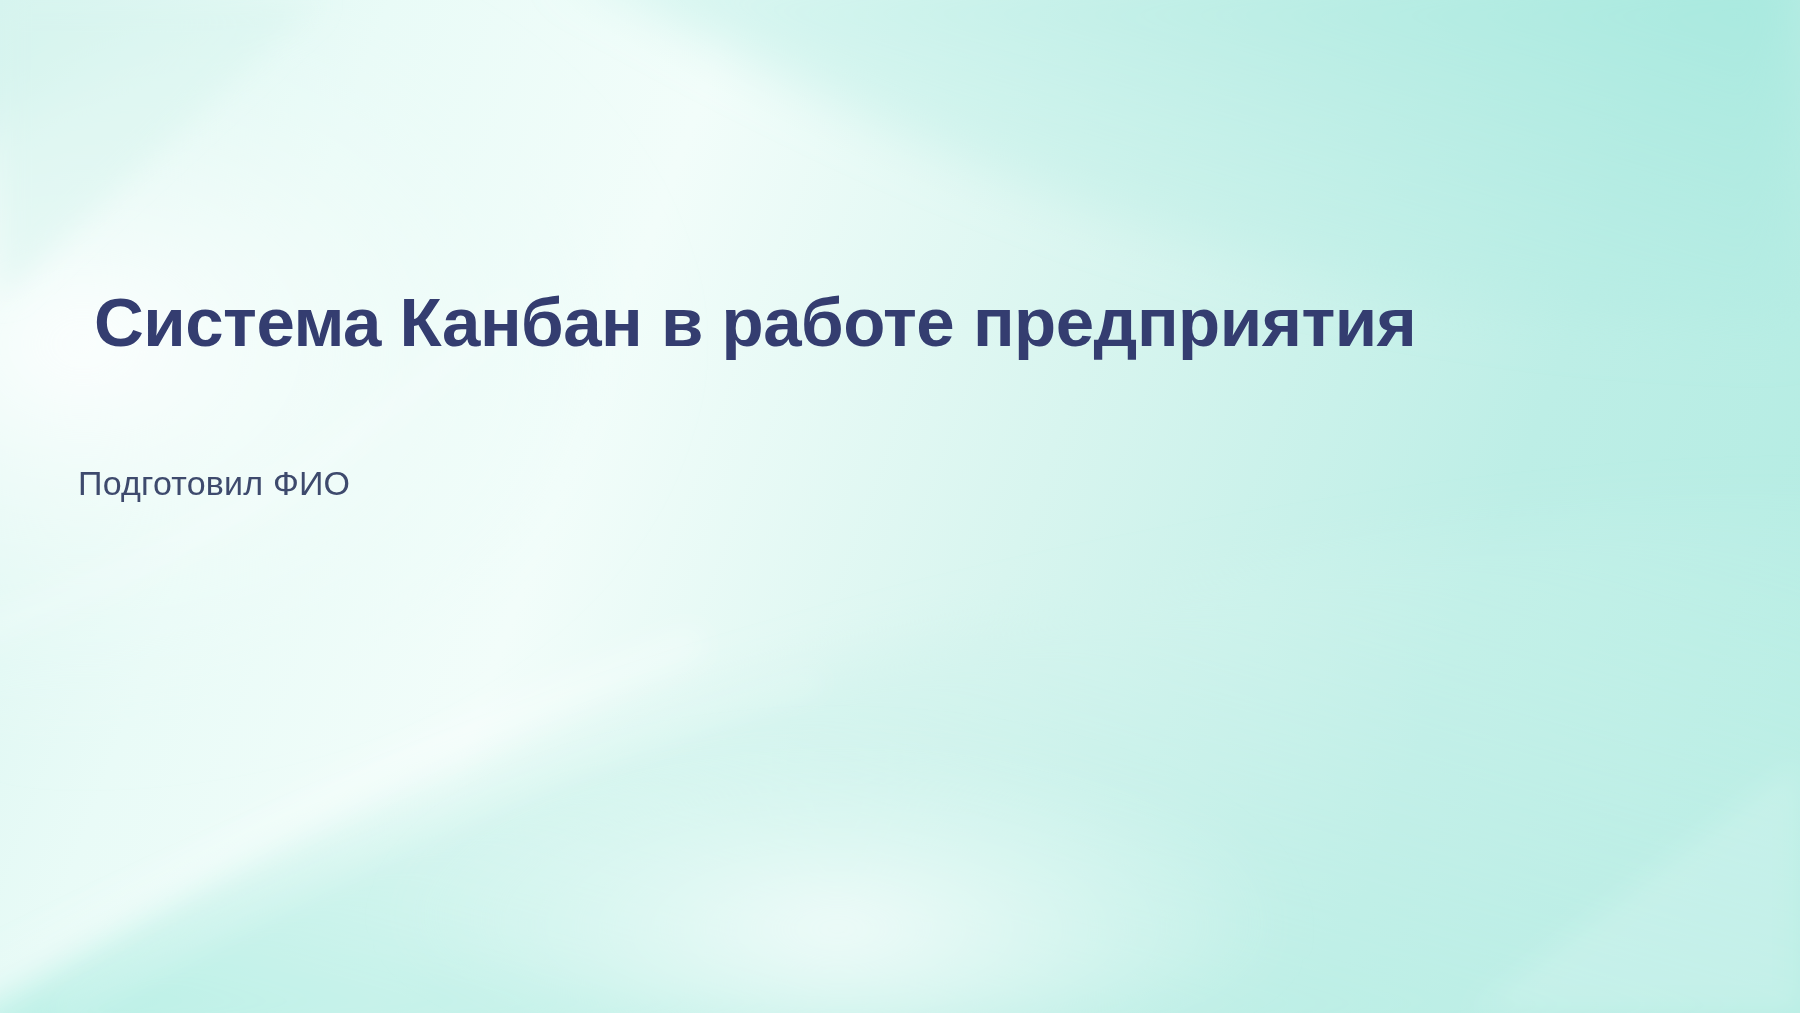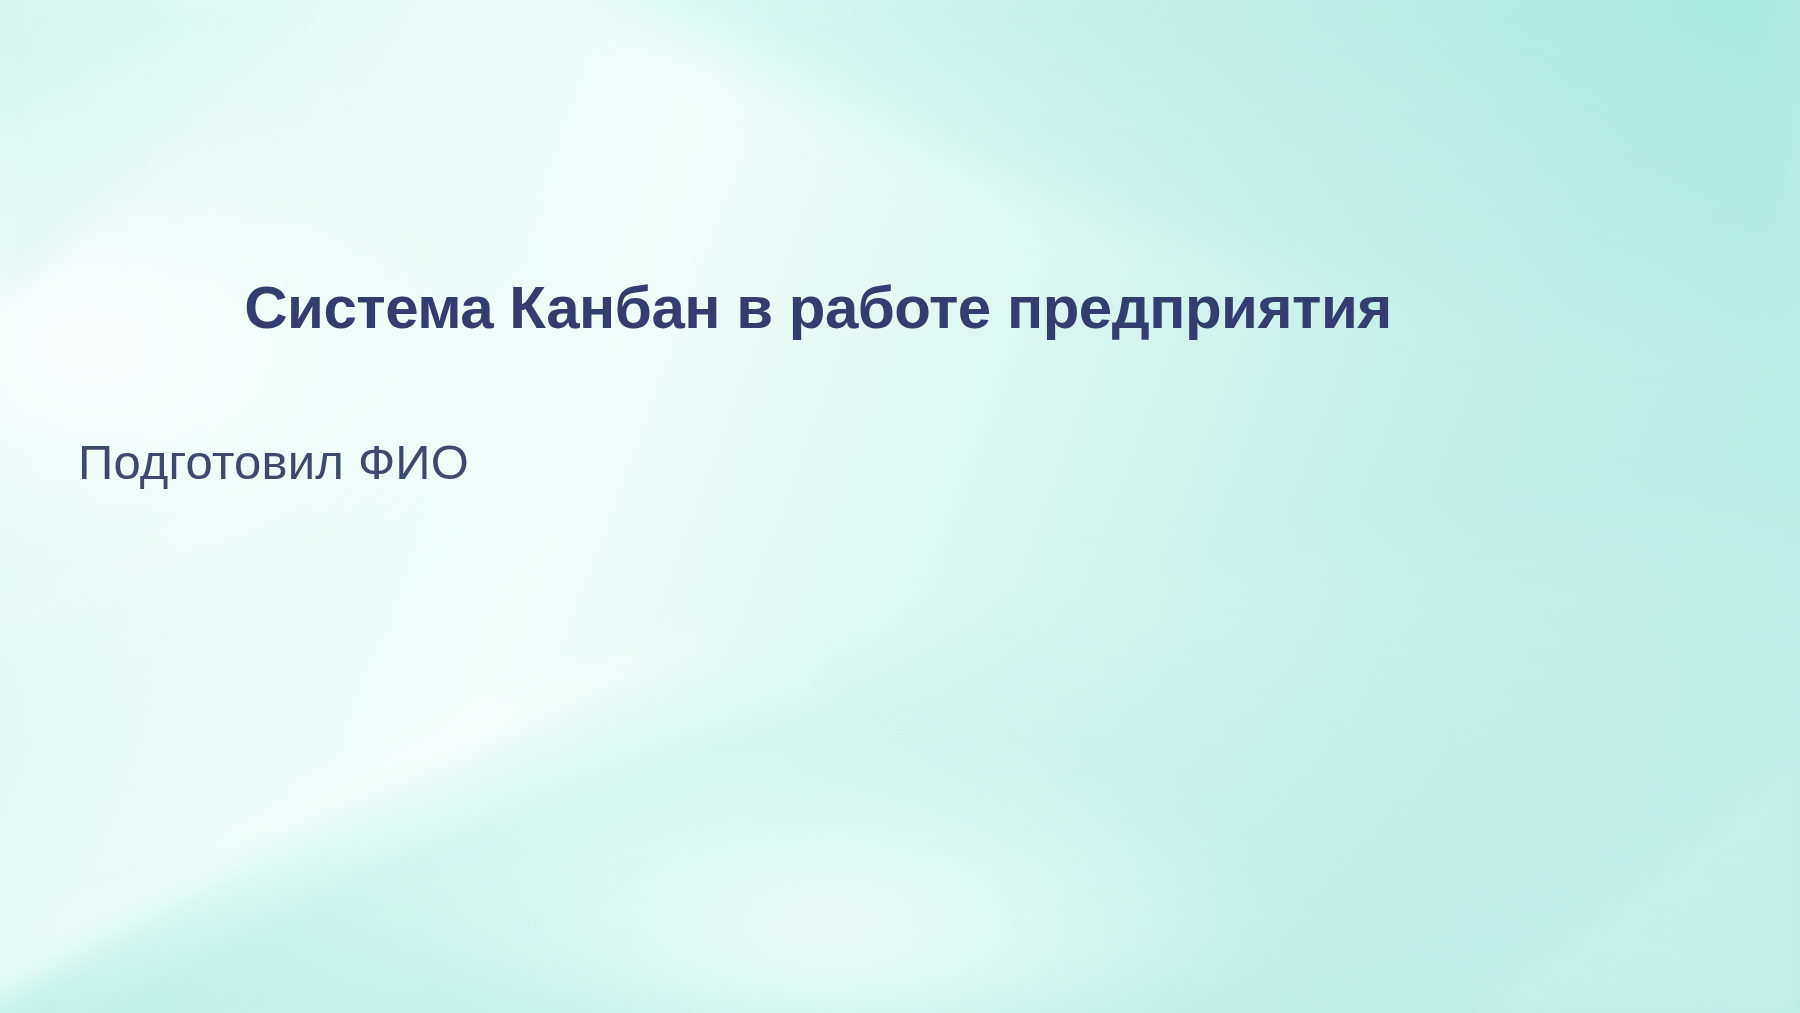--- a/index.html
+++ b/index.html
@@ -41,36 +41,35 @@
   
   .content {
     position: absolute;
     left: 78px;
     top: 268px;
     width: 1480px;
     z-index: 5;
   }
 
   .slide-title {
-    margin: 6px;
+    margin: 16px;
     font-family: "Liberation Sans", sans-serif;
-    font-size: 60px;
+    font-size: 69px;
     line-height: 1.12;
     font-weight: 700;
     letter-spacing: -0.5px;
     color: #343d70;
     white-space: pre-line;
-    text-align: center;
   }
 
   .slide-subtitle {
     margin: 0;
     padding-top: 86px;
     font-family: "Liberation Sans", sans-serif;
-    font-size: 49px;
+    font-size: 34px;
     line-height: 1.2;
     font-weight: 400;
     letter-spacing: 0.2px;
     color: #3e4a6d;
   }
 </style>
 </head>
 <body>
 
 <div class="slide">

